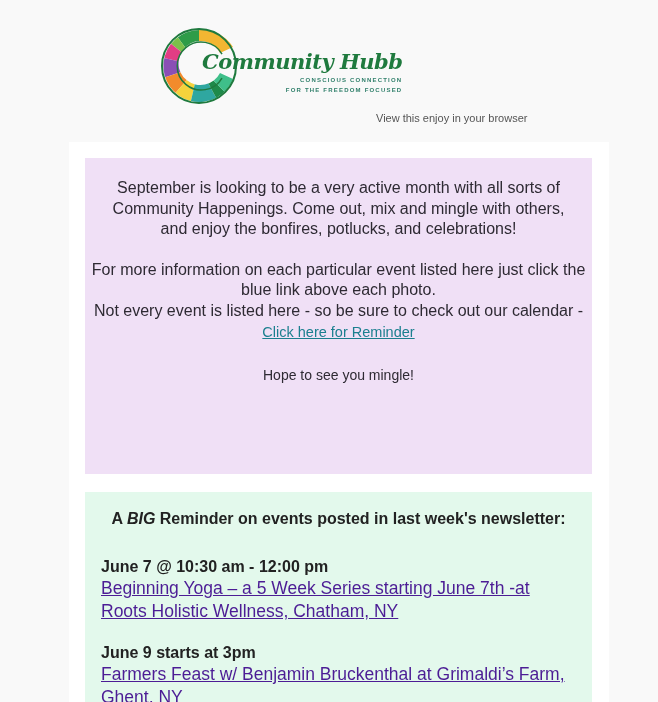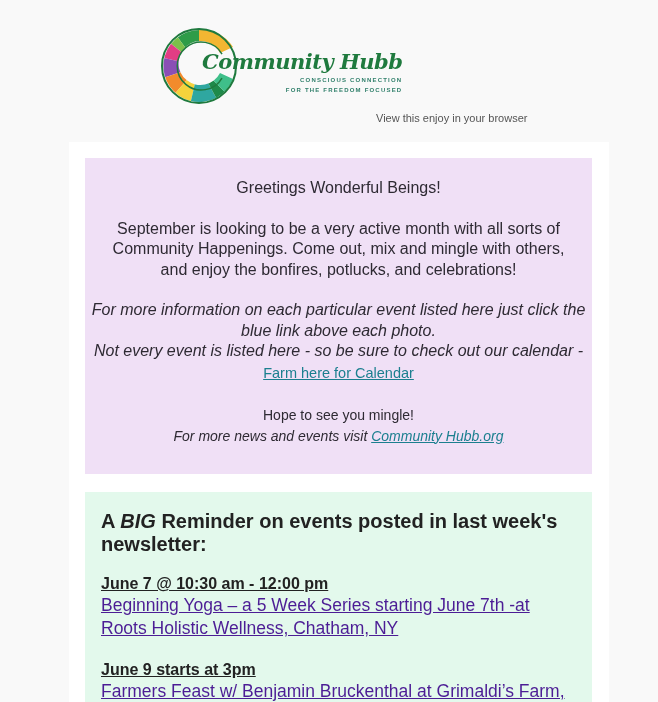--- a/index.html
+++ b/index.html
@@ -14,31 +14,31 @@
     .logo-tag { font-family: "Liberation Sans", sans-serif; font-size: 6px; letter-spacing: 1.2px; color: #2f7f6a; font-weight: bold; text-align: right; line-height: 8px; white-space: nowrap; margin-top: 2px; }
 
     .view-browser { position: absolute; left: 376px; top: 112px; font-size: 11px; color: #555; text-decoration: none; }
 
     .container { position: absolute; left: 69px; top: 142px; width: 540px; height: 570px; background: #ffffff; }
 
     .purple { position: absolute; left: 16px; top: 16px; width: 507px; height: 316px; background: #f0e0f6; text-align: center; font-size: 16px; line-height: 20.5px; color: #2e2a33; padding-top: 20px; }
     .purple p { margin: 0; }
     .greeting { margin-bottom: 20px !important; }
     .intro { padding: 0 14px; margin-bottom: 20px !important; }
-    .info { font-style: italic; padding: 0 0; }
+    .info { padding: 0 0; }
     .cal-link { color: #1b7f8f; text-decoration: underline; font-size: 14.5px; display: inline-block; margin-top: 1px; }
     .hope { margin-top: 22px !important; font-size: 14px; }
     .more { font-style: italic; font-size: 14px; }
     .more a { color: #1b7f8f; text-decoration: underline; }
 
     .green { position: absolute; left: 16px; top: 350px; width: 507px; height: 220px; background: #e3f9ec; padding: 18px 16px 0 16px; color: #222; }
-    .reminder { font-weight: bold; font-size: 20px; margin-bottom: 18px; }
+    .reminder { text-align: center; font-weight: bold; font-size: 16px; margin-bottom: 29px; }
     .reminder i { font-weight: bold; }
     .event { margin-bottom: 20px; }
-    .event-date { font-weight: bold; font-size: 16px; line-height: 20px; text-decoration: underline; }
+    .event-date { font-weight: bold; font-size: 16px; line-height: 20px; }
     .event-link { color: #4c1d95; text-decoration: underline; font-size: 17.5px; line-height: 23px; display: block; }
   </style>
 </head>
 <body>
 
 <div class="header">
   <div class="logo">
     <div class="logo-c">
       <svg width="78" height="78" viewBox="0 0 78 78">
         <defs>
@@ -66,27 +66,25 @@
       <span class="logo-title">Community Hubb</span>
       <span class="logo-tag">CONSCIOUS CONNECTION</span>
       <span class="logo-tag">FOR THE FREEDOM FOCUSED</span>
     </div>
   </div>
   <a class="view-browser" href="#">View this enjoy in your browser</a>
 </div>
 
 <div class="container">
   <div class="purple">
-    <p class="greeting">Greetings Wonderful Beings!</p>
     <p class="intro">September is looking to be a very active month with all sorts of Community Happenings.  Come out, mix and mingle with others, and enjoy the bonfires, potlucks, and celebrations!</p>
     <p class="info">For more information on each particular event listed here just click the blue link above each photo.</p>
     <p class="info">Not every event is listed here - so be sure to check out our calendar -</p>
-    <a class="cal-link" href="#">Farm here for Calendar</a>
+    <a class="cal-link" href="#">Click here for Reminder</a>
     <p class="hope">Hope to see you mingle!</p>
-    <p class="more"><span>For more news and events visit </span><a href="#">Community Hubb.org</a></p>
   </div>
 
   <div class="green">
     <div class="reminder"><span>A </span><i>BIG</i><span> Reminder on events posted in last week's newsletter:</span></div>
 
     <div class="event">
       <div class="event-date">June 7 @ 10:30 am - 12:00 pm</div>
       <a class="event-link" href="#">Beginning Yoga – a 5 Week Series starting June 7th -at Roots Holistic Wellness, Chatham, NY</a>
     </div>
 

